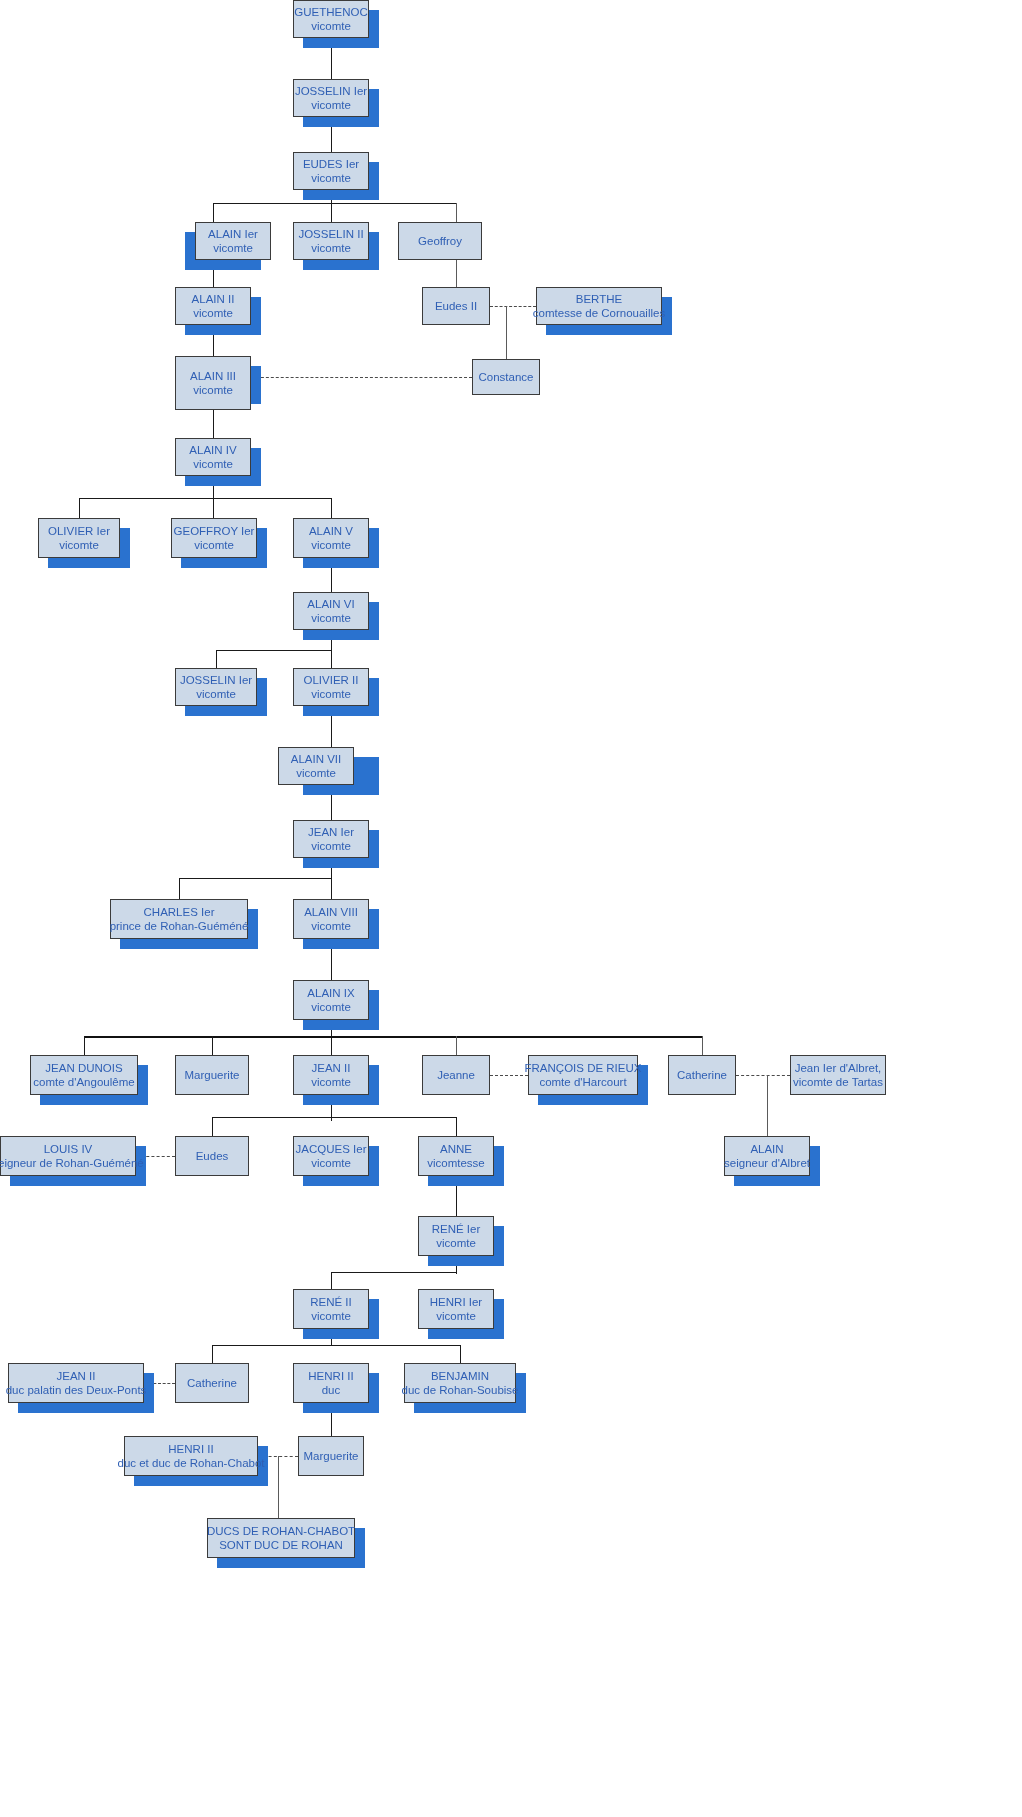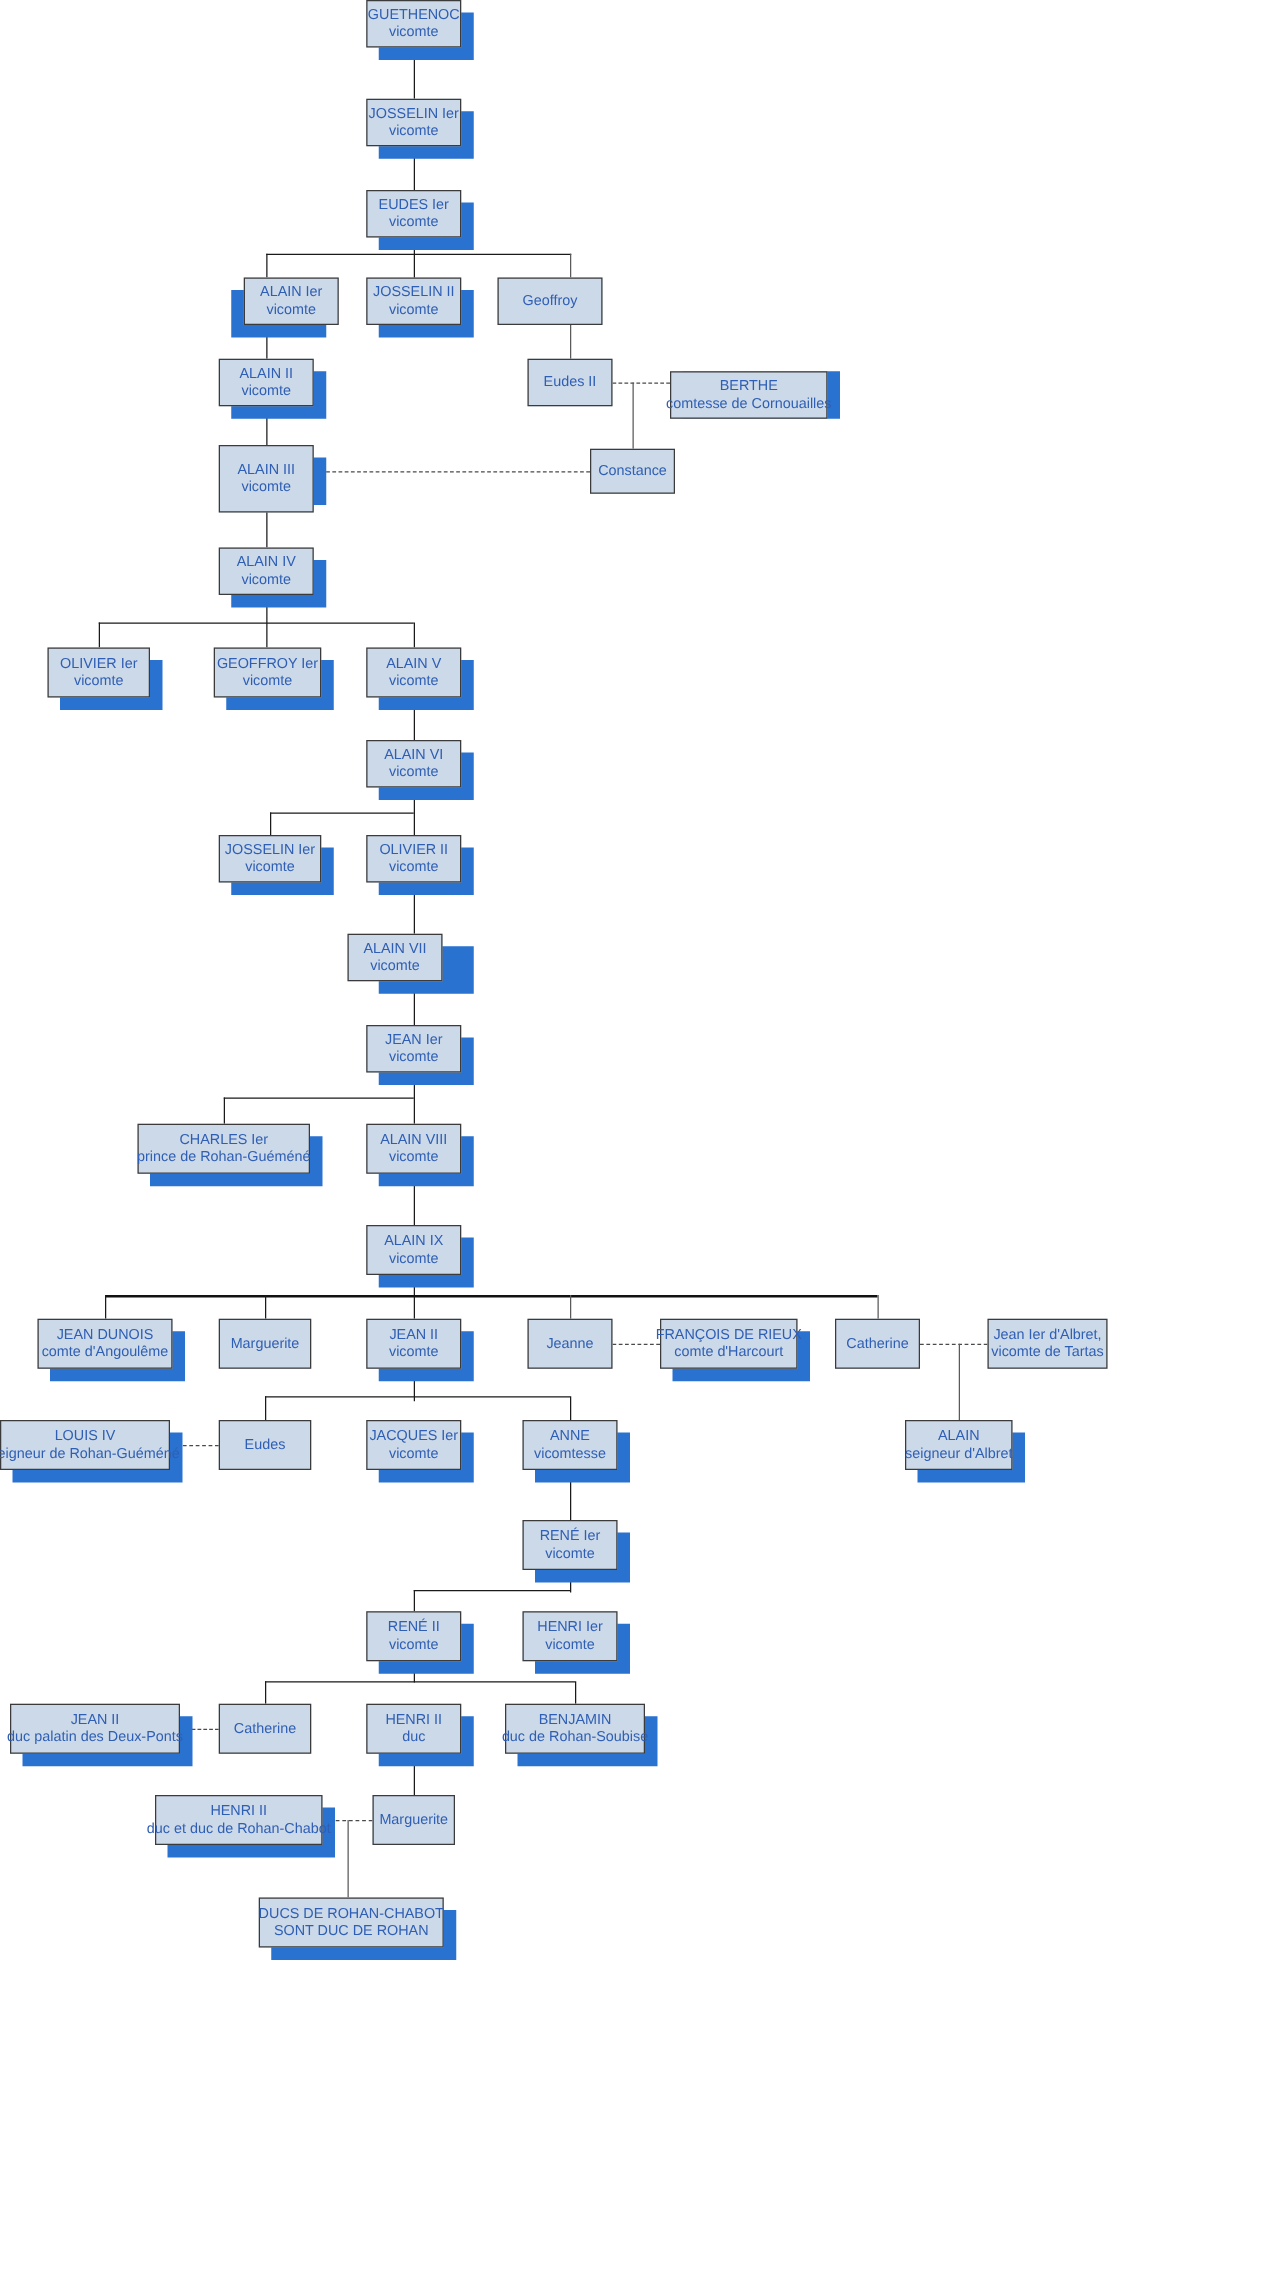--- a/index.html
+++ b/index.html
@@ -140,21 +140,21 @@
       </div>
       <div class="shadow" style="left: 185px; top: 297px; width: 76px; height: 38px;"></div>
       <div class="node" style="left: 175px; top: 287px; width: 76px; height: 38px;">
         <div class="l1">ALAIN II</div>
         <div class="l2">vicomte</div>
       </div>
       <div class="node" style="left: 422px; top: 287px; width: 68px; height: 38px;">
         <div class="l1">Eudes II</div>
       </div>
       <div class="shadow" style="left: 546px; top: 297px; width: 126px; height: 38px;"></div>
-      <div class="node" style="left: 536px; top: 287px; width: 126px; height: 38px; margin-top: 10px;">
+      <div class="node" style="left: 536px; top: 287px; width: 126px; height: 38px;">
         <div class="l1">BERTHE</div>
         <div class="l2">comtesse de Cornouailles</div>
       </div>
       <div class="shadow" style="left: 185px; top: 366px; width: 76px; height: 38px;"></div>
       <div class="node" style="left: 175px; top: 356px; width: 76px; height: 54px;">
         <div class="l1">ALAIN III</div>
         <div class="l2">vicomte</div>
       </div>
       <div class="node" style="left: 472px; top: 359px; width: 68px; height: 36px;">
         <div class="l1">Constance</div>

